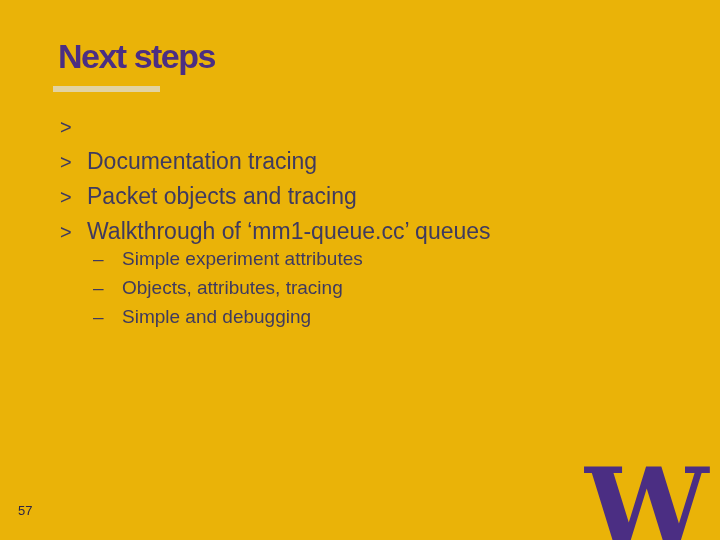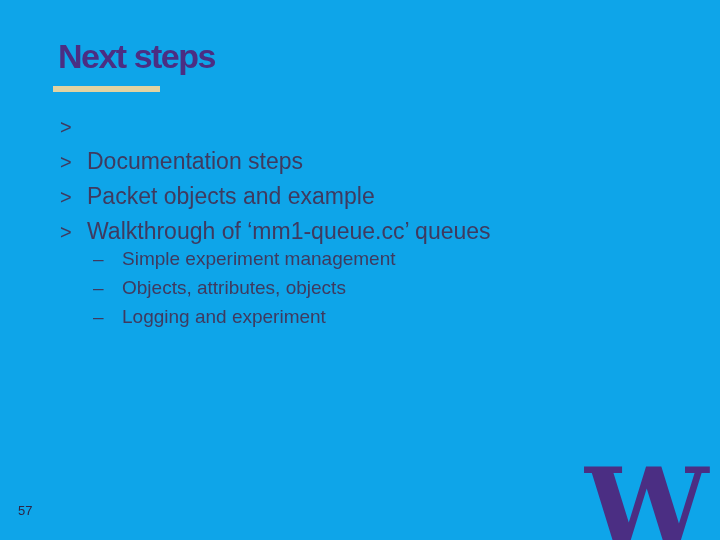--- a/index.html
+++ b/index.html
@@ -4,21 +4,21 @@
 <style>
   html, body {
     margin: 0;
     padding: 0;
     background: #ffffff;
   }
   .slide {
     position: relative;
     width: 720px;
     height: 540px;
-    background: #0ea5e9;
+    background: #eab308;
     overflow: hidden;
     font-family: "Liberation Sans", sans-serif;
   }
   .title {
     position: absolute;
     left: 58px;
     top: 39px;
     margin: 0;
     font-size: 34px;
     font-weight: bold;
@@ -98,44 +98,44 @@
   <h1 class="title">Next steps</h1>
 
   <div class="title-underline"></div>
 
   <ul class="bullets">
     <li class="bullet-line">
       <span class="marker">&gt;</span>
     </li>
     <li class="bullet-line">
       <span class="marker">&gt;</span>
-      <span class="text">Documentation steps</span>
+      <span class="text">Documentation tracing</span>
     </li>
     <li class="bullet-line">
       <span class="marker">&gt;</span>
-      <span class="text">Packet objects and example</span>
+      <span class="text">Packet objects and tracing</span>
     </li>
     <li class="bullet-line">
       <span class="marker">&gt;</span>
       <span class="text">Walkthrough of ‘mm1-queue.cc’ queues</span>
     </li>
   </ul>
 
   <ul class="sub-bullets">
     <li class="bullet-line">
       <span class="marker">–</span>
-      <span class="text">Simple experiment management</span>
+      <span class="text">Simple experiment attributes</span>
     </li>
     <li class="bullet-line">
       <span class="marker">–</span>
-      <span class="text">Objects, attributes, objects</span>
+      <span class="text">Objects, attributes, tracing</span>
     </li>
     <li class="bullet-line">
       <span class="marker">–</span>
-      <span class="text">Logging and experiment</span>
+      <span class="text">Simple and debugging</span>
     </li>
   </ul>
 
   <div class="page-number">57</div>
 
   <div class="uw-logo">
     <span>W</span>
   </div>
 
 </div>

